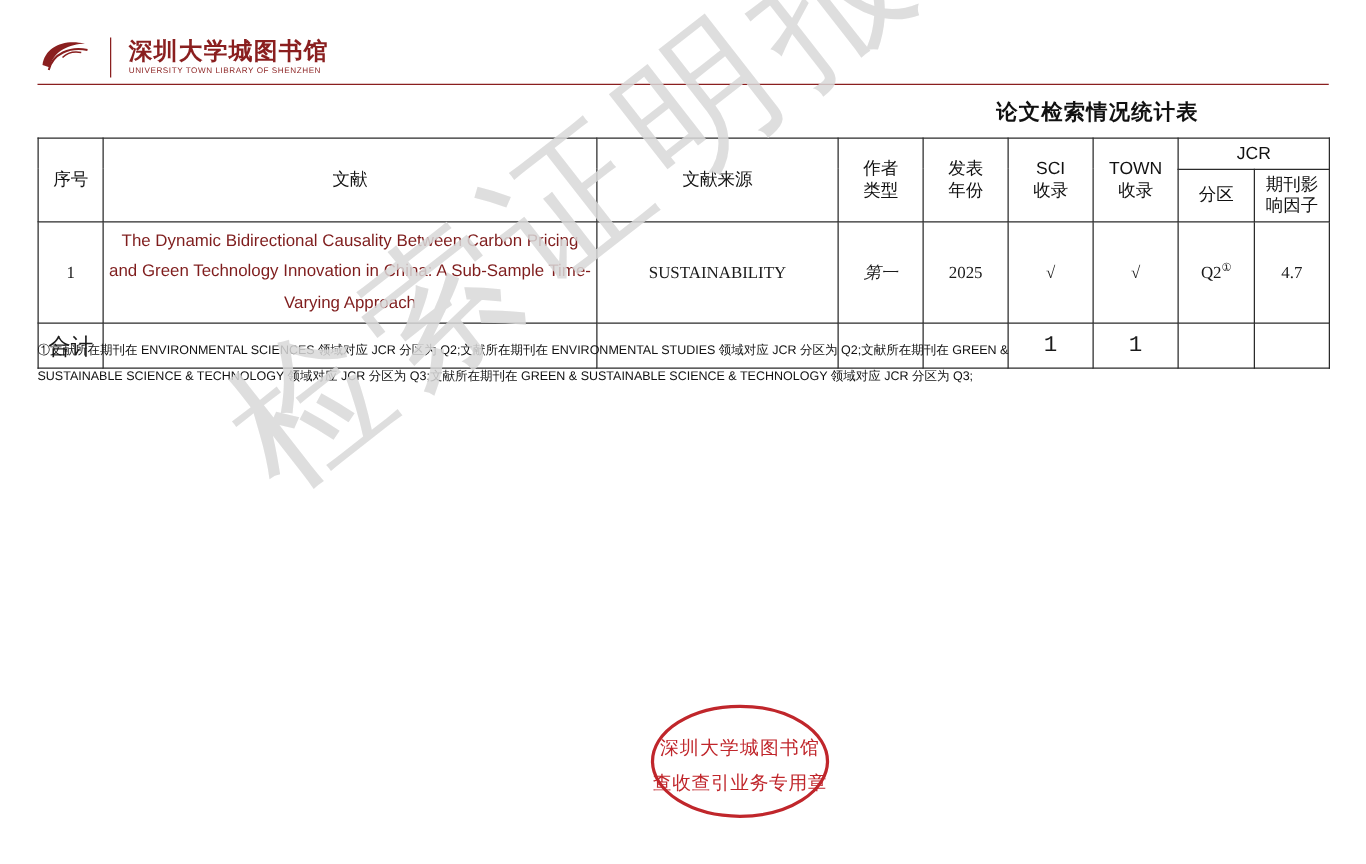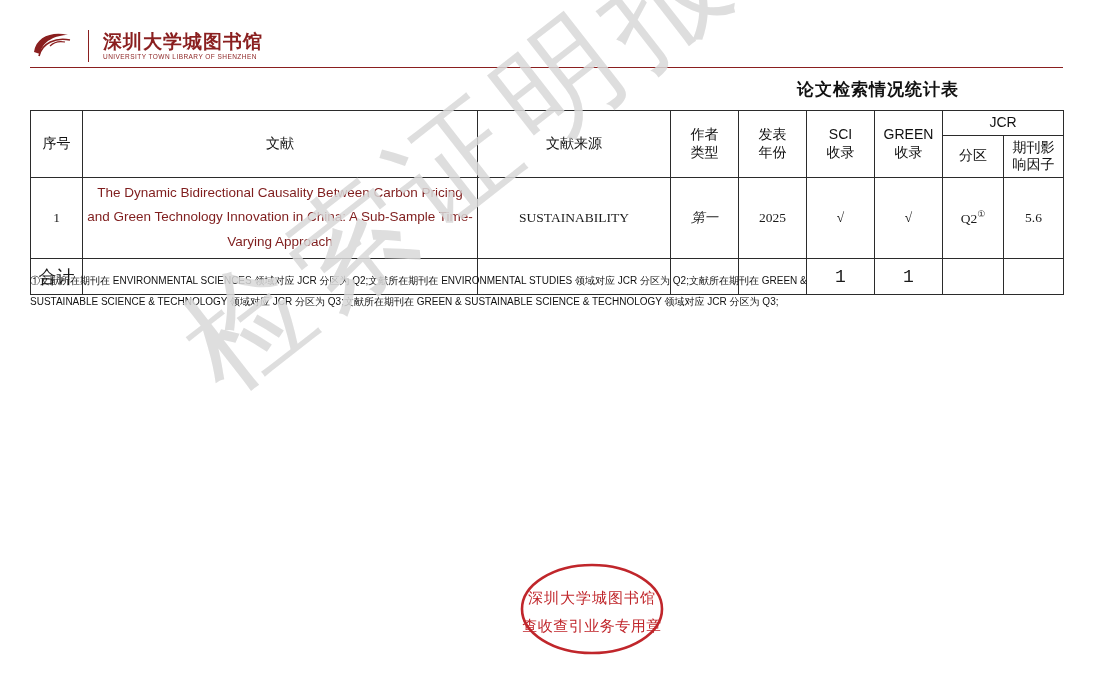--- a/index.html
+++ b/index.html
@@ -267,21 +267,21 @@
         </th>
         <th rowspan="2">
           <div>发表</div>
           <div>年份</div>
         </th>
         <th rowspan="2">
           <div>SCI</div>
           <div>收录</div>
         </th>
         <th rowspan="2">
-          <div>GREEN</div>
+          <div>TOWN</div>
           <div>收录</div>
         </th>
         <th colspan="2">JCR</th>
       </tr>
       <tr>
         <th>分区</th>
         <th>
           <div>期刊影</div>
           <div>响因子</div>
         </th>
@@ -290,21 +290,21 @@
     <tbody>
       <tr>
         <td class="num-cell">1</td>
         <td class="title-cell">The Dynamic Bidirectional Causality Between Carbon Pricing and Green Technology Innovation in China: A Sub-Sample Time-Varying Approach</td>
         <td class="src-cell">SUSTAINABILITY</td>
         <td class="body-cell">第一</td>
         <td class="num-cell">2025</td>
         <td class="tick">√</td>
         <td class="tick">√</td>
         <td class="num-cell"><span>Q2</span><span class="sup">①</span></td>
-        <td class="num-cell">5.6</td>
+        <td class="num-cell">4.7</td>
       </tr>
       <tr class="total">
         <td class="total-label">合计</td>
         <td></td>
         <td></td>
         <td></td>
         <td></td>
         <td>1</td>
         <td>1</td>
         <td></td>

